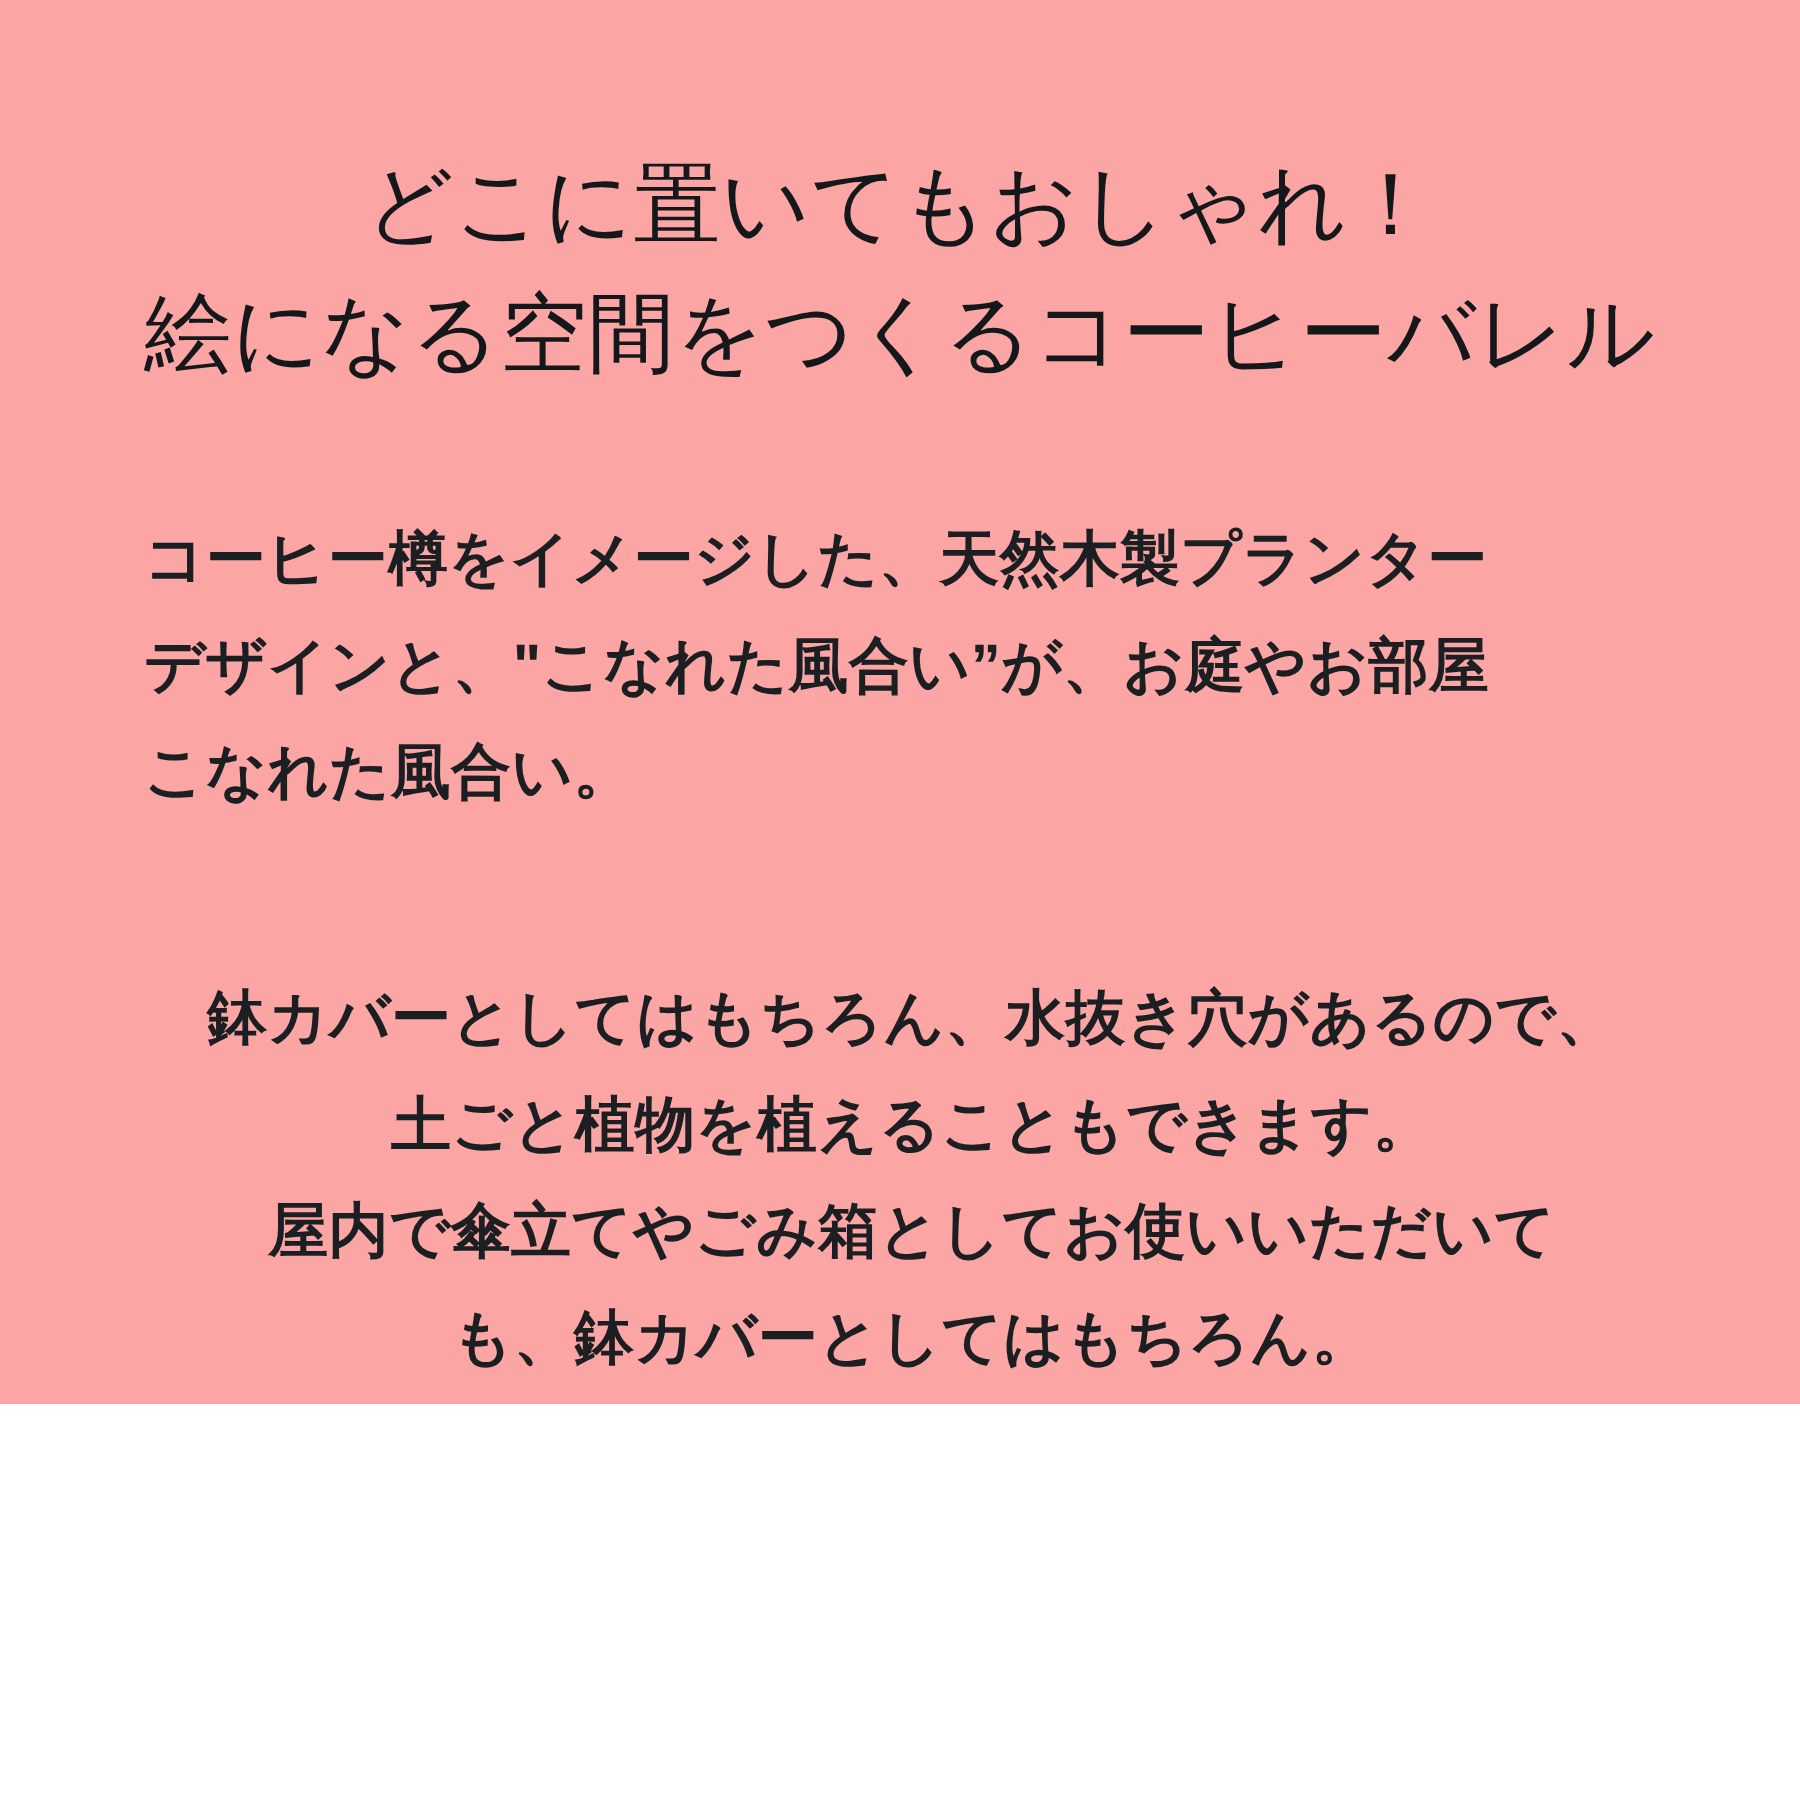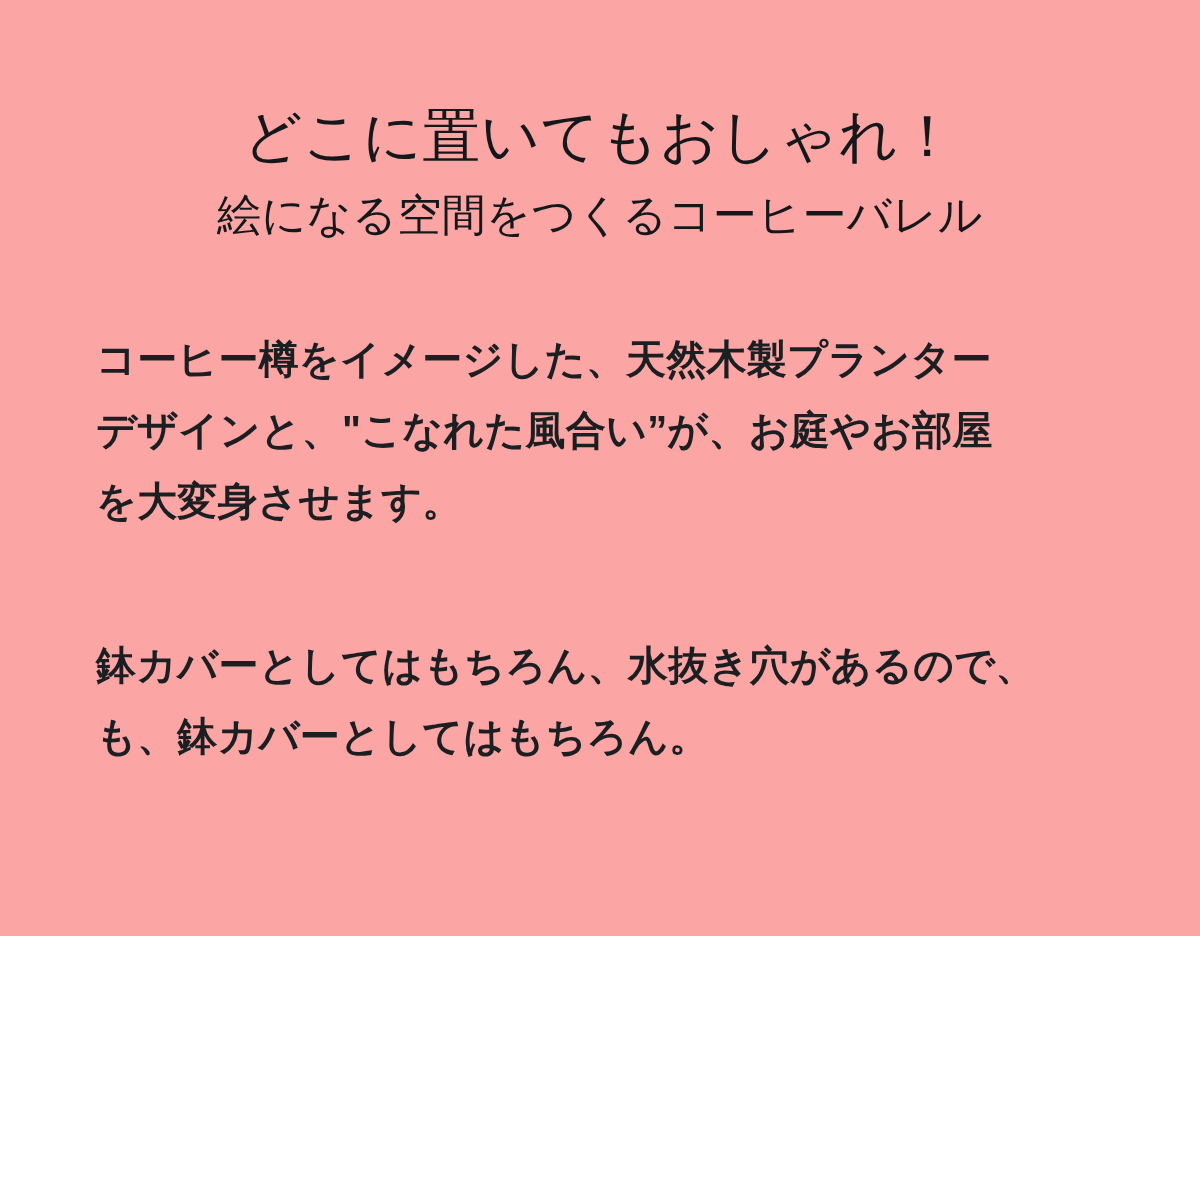--- a/index.html
+++ b/index.html
@@ -34,21 +34,21 @@
   .headline-line {
     display: block;
     white-space: nowrap;
   }
   .headline-line-1 {
     font-size: 58px;
     line-height: 1.0;
     padding-top: 108px;
   }
   .headline-line-2 {
-    font-size: 44px;
+    font-size: 58px;
     line-height: 1.0;
     padding-top: 28px;
   }
   .body-block {
     margin: 0;
     padding: 0 80px 0 96px;
   }
   .para {
     margin: 0;
     font-family: "Liberation Sans", "DejaVu Sans", sans-serif;
@@ -56,20 +56,21 @@
     font-size: 40px;
     line-height: 1.78;
     color: #1b1f22;
     letter-spacing: 0.005em;
   }
   .para-1 {
     padding-top: 86px;
   }
   .para-2 {
     padding-top: 92px;
+    text-align: center;
   }
   .para-line {
     display: block;
     white-space: nowrap;
     font-weight: bold;
   }
 </style>
 </head>
 <body>
 
@@ -78,23 +79,25 @@
   <h1 class="headline">
     <span class="headline-line headline-line-1">どこに置いてもおしゃれ！</span>
     <span class="headline-line headline-line-2">絵になる空間をつくるコーヒーバレル</span>
   </h1>
 
   <div class="body-block">
 
     <p class="para para-1">
       <span class="para-line">コーヒー樽をイメージした、天然木製プランター</span>
       <span class="para-line">デザインと、"こなれた風合い”が、お庭やお部屋</span>
-      <span class="para-line">を大変身させます。</span>
+      <span class="para-line">こなれた風合い。</span>
     </p>
 
     <p class="para para-2">
       <span class="para-line">鉢カバーとしてはもちろん、水抜き穴があるので、</span>
+      <span class="para-line">土ごと植物を植えることもできます。</span>
+      <span class="para-line">屋内で傘立てやごみ箱としてお使いいただいて</span>
       <span class="para-line">も、鉢カバーとしてはもちろん。</span>
     </p>
 
   </div>
 
 </div>
 
 </body></html>

